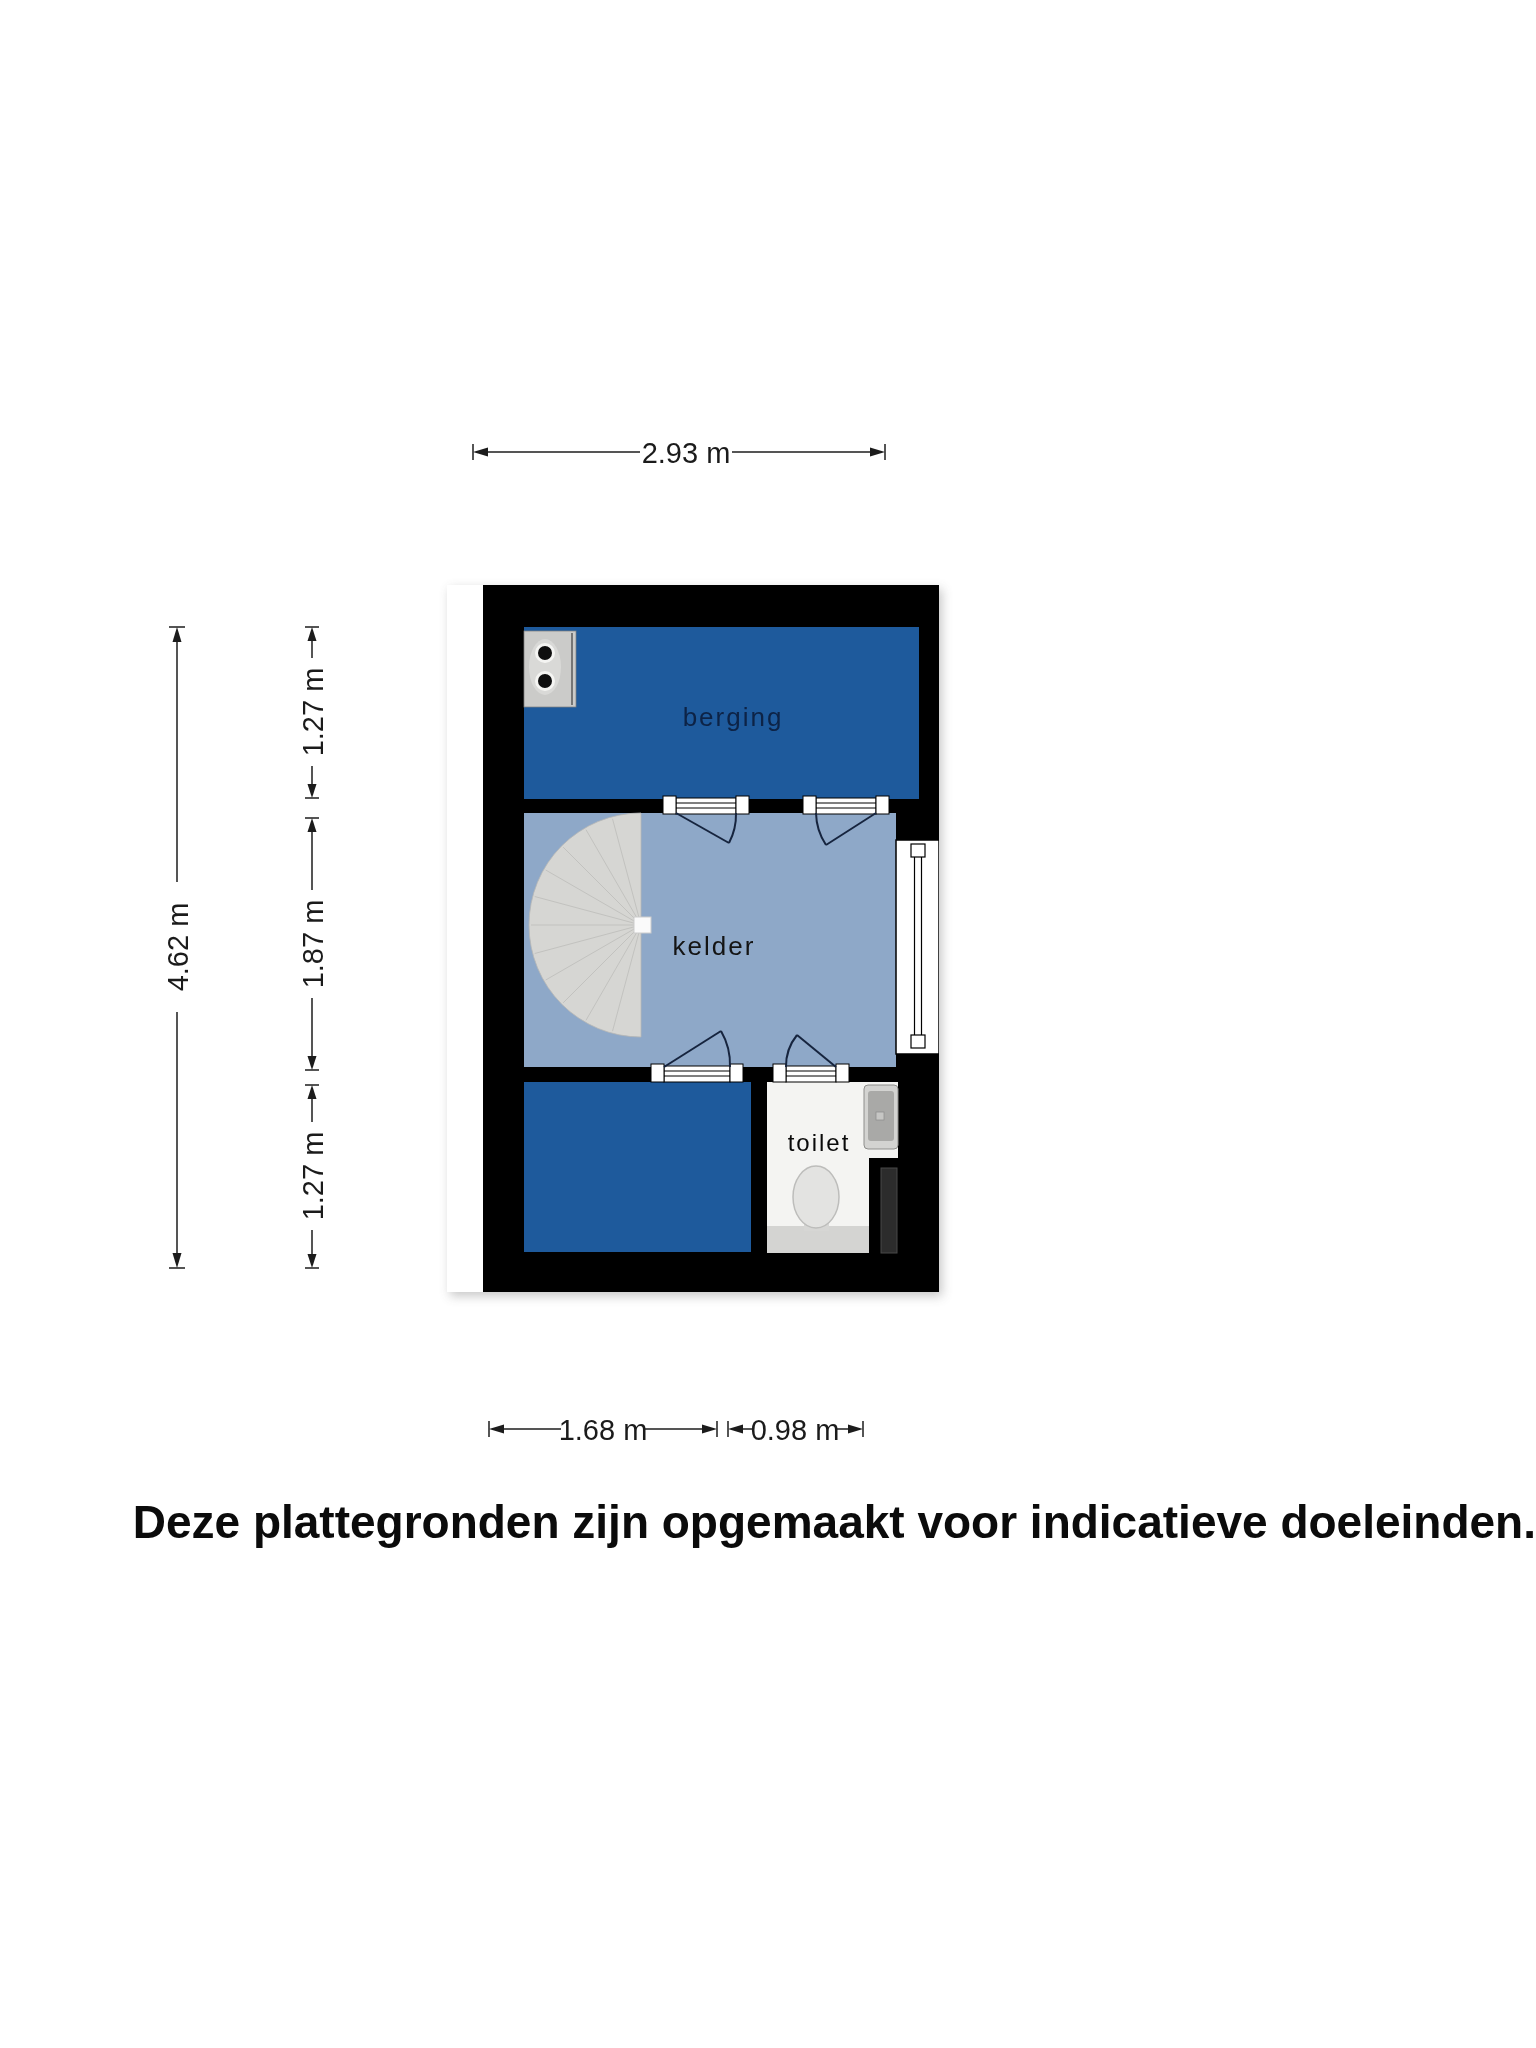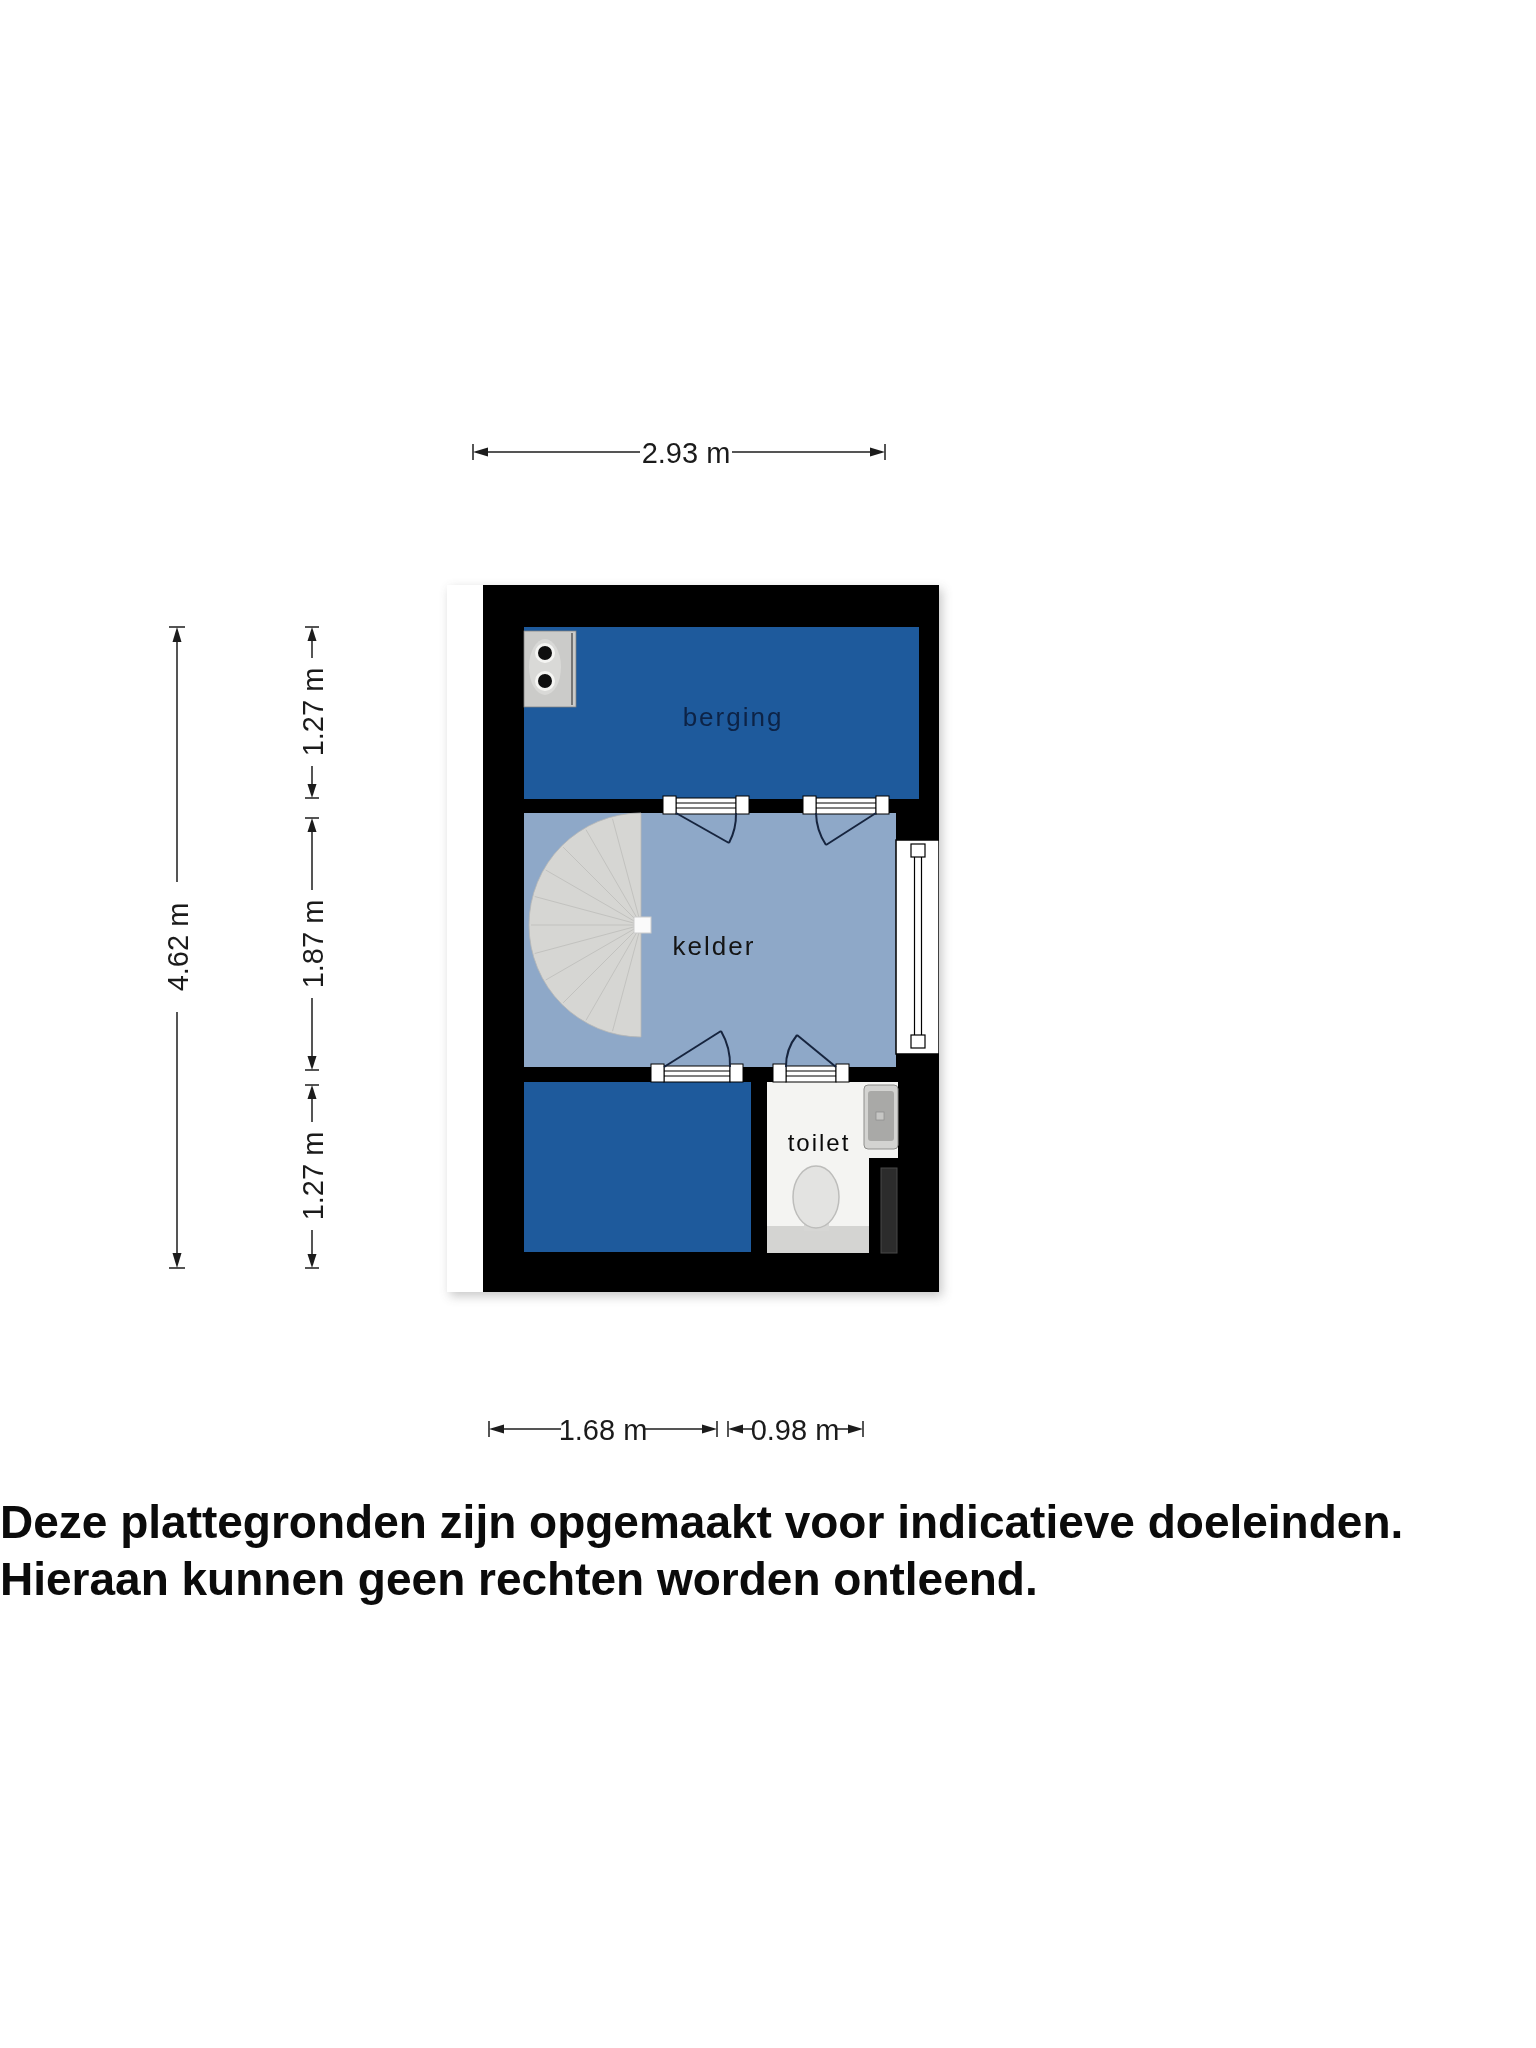--- a/index.html
+++ b/index.html
@@ -4,21 +4,21 @@
 <style>
   html,body{margin:0;padding:0;background:#ffffff;}
   .canvas{position:relative;width:1536px;height:2048px;background:#ffffff;overflow:hidden;
           font-family:"Liberation Sans",sans-serif;}
   .plan-wrap{position:absolute;left:447px;top:585px;width:456px;height:707px;
              box-shadow:3px 4px 10px rgba(70,70,70,.30);padding-left:36px;}
   .dims-svg{position:absolute;left:0;top:0;}
   svg text{font-family:"Liberation Sans",sans-serif;}
   .dim-text{font-size:29px;fill:#1b1b1b;}
   .room-label{letter-spacing:2px;}
-  .disclaimer{position:absolute;left:0;top:1494px;width:1536px;text-align:left;
+  .disclaimer{position:absolute;left:0;top:1494px;width:1536px;text-align:right;
               font-weight:bold;font-size:46px;line-height:57px;color:#0b0b0b;}
 </style>
 </head>
 <body>
 
 <div class="canvas">
 
   <div class="plan-wrap">
   <svg width="456" height="707" viewBox="0 0 456 707">
 
@@ -205,16 +205,15 @@
 
     <rect x="561" y="1412" width="84" height="34" fill="#ffffff"></rect>
     <text x="603" y="1430" text-anchor="middle" dominant-baseline="central" class="dim-text">1.68 m</text>
 
     <rect x="753" y="1412" width="84" height="34" fill="#ffffff"></rect>
     <text x="795" y="1430" text-anchor="middle" dominant-baseline="central" class="dim-text">0.98 m</text>
   </svg>
 
   <div class="disclaimer">
     <div>Deze plattegronden zijn opgemaakt voor indicatieve doeleinden.</div>
-    <div>Hieraan kunnen geen rechten worden ontleend.</div>
   </div>
 
 </div>
 
 </body></html>

